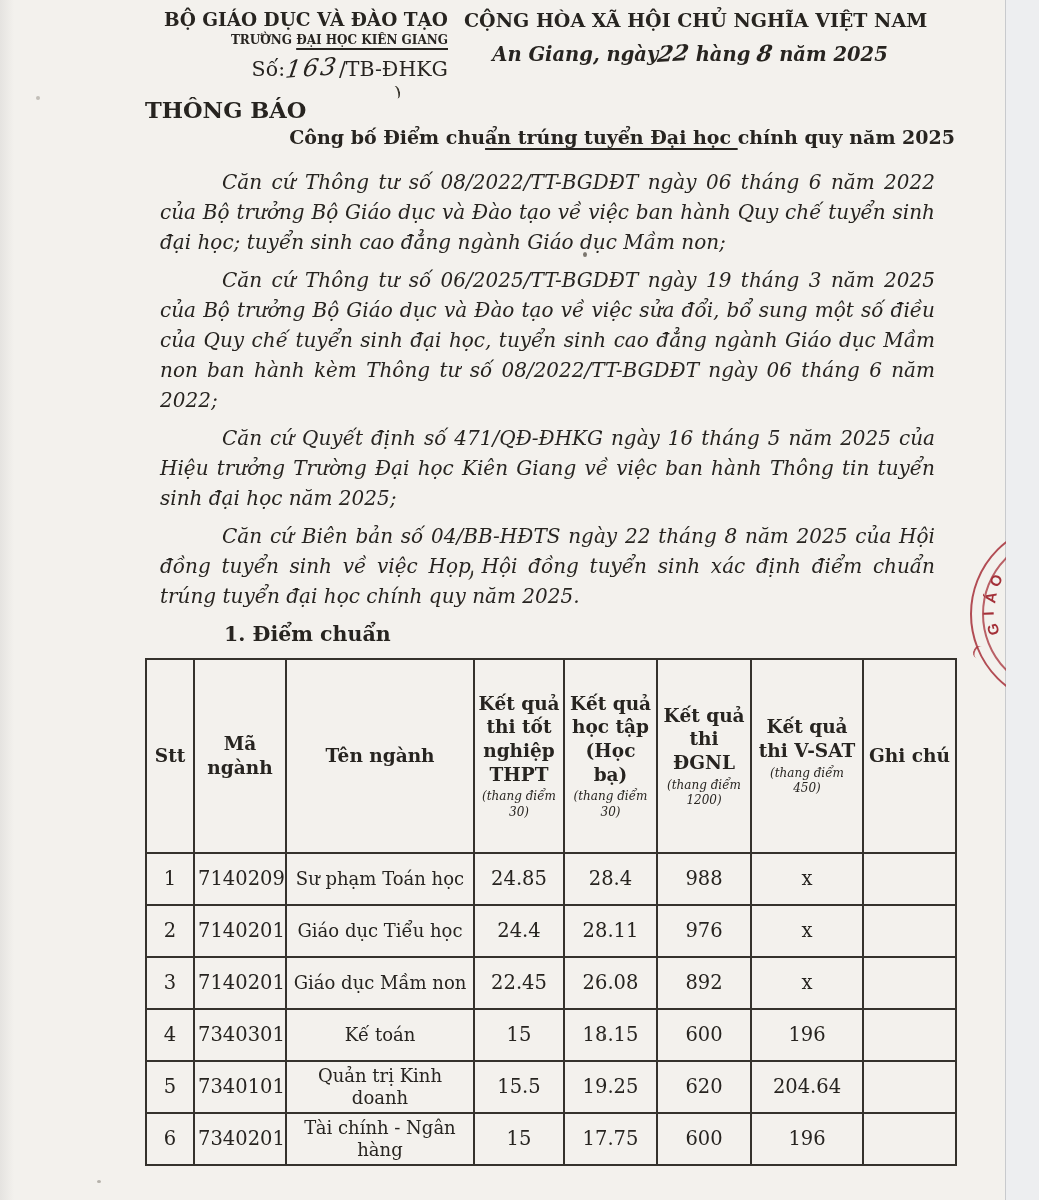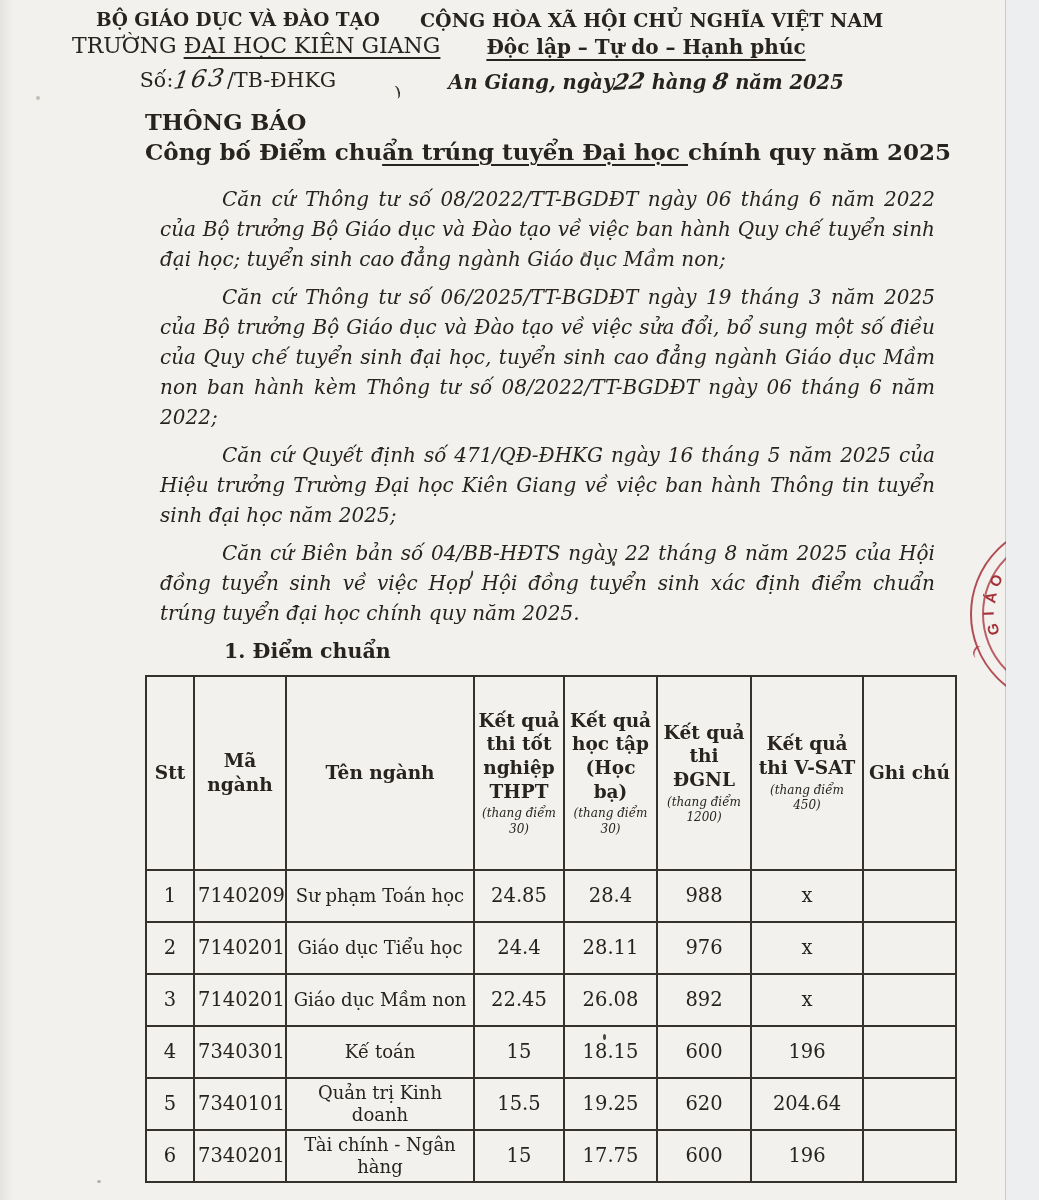--- a/index.html
+++ b/index.html
@@ -10,40 +10,40 @@
     color:#272420;
   }
   .page-edge {
     position:absolute; top:0; right:0; width:33px; height:100%;
     background:#edeef0; border-left:1px solid #c8cacd;
   }
   .nowrap { white-space:nowrap; }
 
   
   .hdr { display:flex; padding-top:9px; }
-  .hdr-left  { width:332px; margin-left:72px; text-align:center; }
+  .hdr-left  { width:332px; margin-left:116px; text-align:right; }
   .hdr-right { width:452px; margin-left:16px;  text-align:center; }
   .hl1 { font-weight:bold; font-size:18.5px; }
-  .hl2 { font-weight:normal; font-size:22px; margin-top:3px; }
+  .hl2 { font-weight:bold; font-size:12px; margin-top:3px; }
   .hl2 .u { text-decoration:underline; text-underline-offset:4px; text-decoration-thickness:1.5px; }
   .doc-no { font-size:20.5px; margin-top:7px; }
   .hr1 { font-weight:bold; font-size:19px; }
   .hr2 { font-weight:bold; font-size:20px; margin-top:4px;
          text-decoration:underline; text-underline-offset:5px; text-decoration-thickness:1.5px; }
   .date-line { font-style:italic; font-weight:bold; font-size:19.5px; margin-top:9px; }
   .hand { display:inline-block; font-style:italic; font-family:"DejaVu Serif",serif;
           transform:skewX(-12deg) rotate(-4deg); }
   .doc-no .hand { font-size:24px; letter-spacing:2px; margin:0 1px; }
   .date-line .hand { font-size:22px; }
 
   
   .doc-title { width:810px; margin:15px 0 0 145px; text-align:left;
                font-weight:bold; font-size:22.5px; }
-  .doc-subtitle { width:810px; margin:3px 0 0 145px; text-align:left;
-                  font-weight:bold; font-size:23px; }
+  .doc-subtitle { width:810px; margin:3px 0 0 145px; text-align:right;
+                  font-weight:bold; font-size:19px; }
   .doc-subtitle .u { text-decoration:underline; text-underline-offset:4px; text-decoration-thickness:1.6px; }
 
   
   .body-text { margin:19px 104px 0 160px; font-size:20px; line-height:30px; text-align:justify; }
   .body-text p { margin:0 0 8px 0; text-indent:62px; }
   .body-text p.legal { font-style:italic; }
   .section-heading { font-weight:bold; font-size:20.5px; margin:2px 0 0 0; text-indent:64px; }
 
   
   table.score-table { margin:9px 0 0 145px; width:810px; border-collapse:collapse;
@@ -93,21 +93,20 @@
   <div class="page-edge"></div>
 
   <div class="hdr">
     <div class="hdr-left">
       <div class="hl1 nowrap">BỘ GIÁO DỤC VÀ ĐÀO TẠO</div>
       <div class="hl2 nowrap"><span>TRƯỜNG </span><span class="u">ĐẠI HỌC KIÊN GIANG</span></div>
       <div class="doc-no nowrap"><span>Số:</span><span class="hand">163</span><span>/TB-ĐHKG</span></div>
     </div>
     <div class="hdr-right">
       <div class="hr1 nowrap">CỘNG HÒA XÃ HỘI CHỦ NGHĨA VIỆT NAM</div>
-      <div class="hr2 nowrap">Độc lập – Tự do – Hạnh phúc</div>
       <div class="date-line nowrap"><span>An Giang, ngày</span><span class="hand">22</span><span> hàng </span><span class="hand">8</span><span> năm 2025</span></div>
     </div>
   </div>
 
   <div class="doc-title nowrap">THÔNG BÁO</div>
   <div class="doc-subtitle nowrap"><span>Công bố Điểm chu</span><span class="u">ẩn trúng tuyển Đại học </span><span>chính quy năm 2025</span></div>
 
   <div class="body-text">
     <p class="legal">Căn cứ Thông tư số 08/2022/TT-BGDĐT ngày 06 tháng 6 năm 2022 của Bộ trưởng Bộ Giáo dục và Đào tạo về việc ban hành Quy chế tuyển sinh đại học; tuyển sinh cao đẳng ngành Giáo dục Mầm non;</p>
     <p class="legal">Căn cứ Thông tư số 06/2025/TT-BGDĐT ngày 19 tháng 3 năm 2025 của Bộ trưởng Bộ Giáo dục và Đào tạo về việc sửa đổi, bổ sung một số điều của Quy chế tuyển sinh đại học, tuyển sinh cao đẳng ngành Giáo dục Mầm non ban hành kèm Thông tư số 08/2022/TT-BGDĐT ngày 06 tháng 6 năm 2022;</p>

